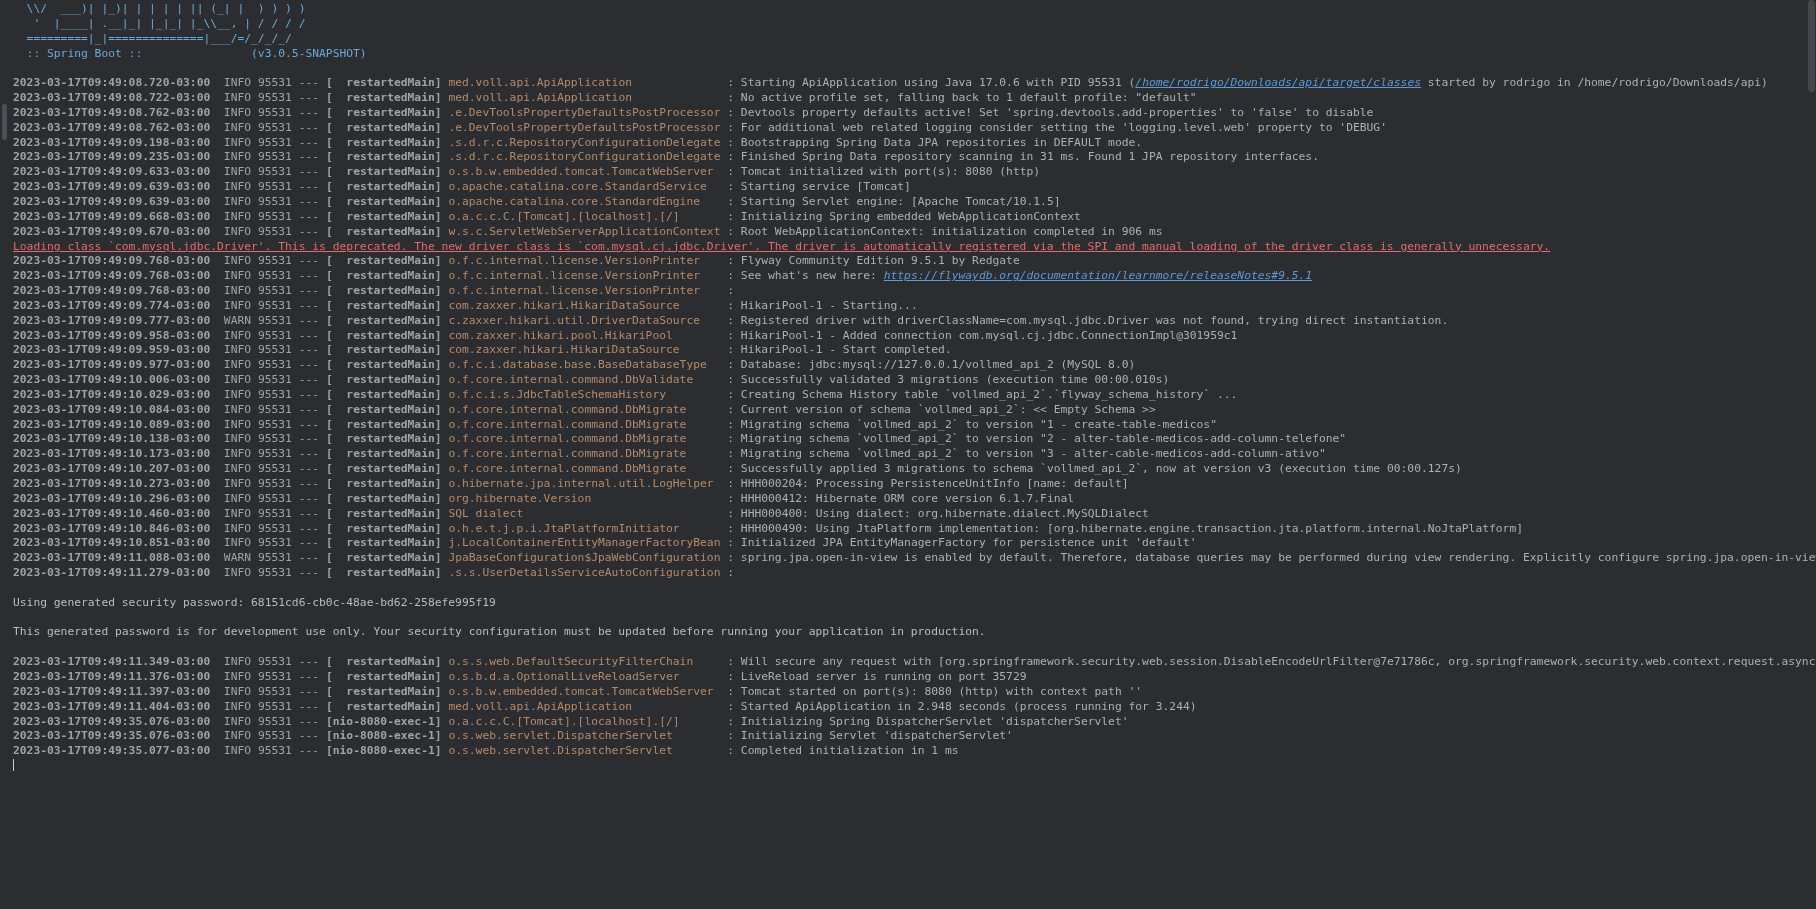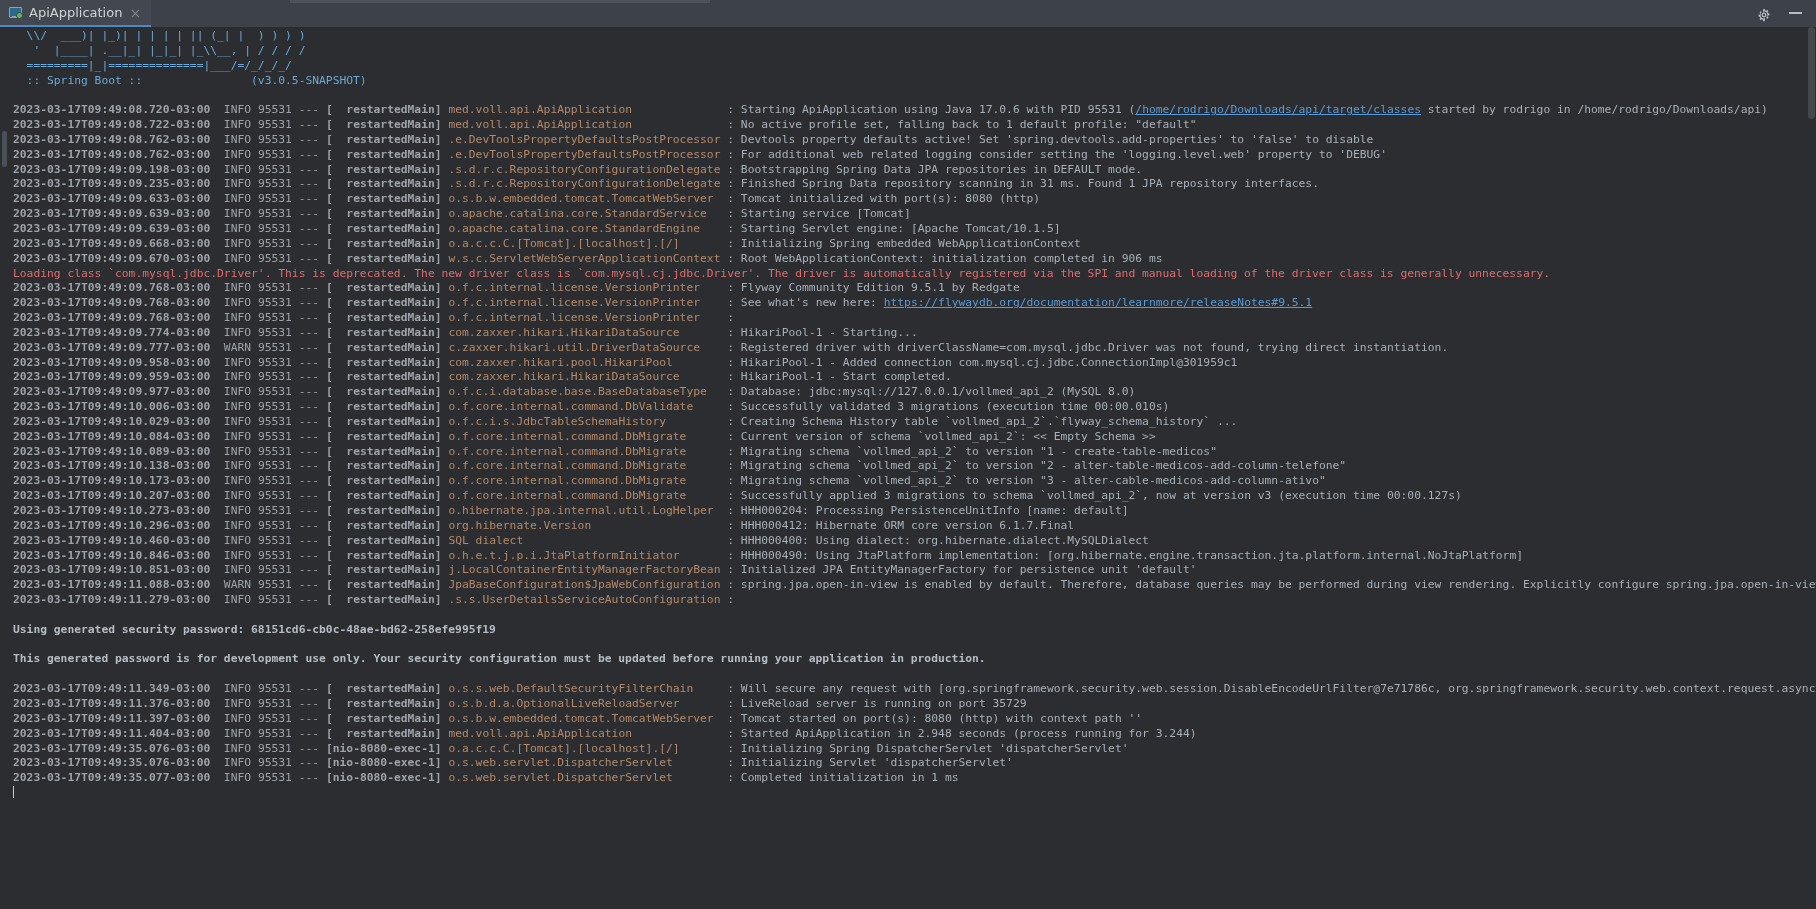--- a/index.html
+++ b/index.html
@@ -57,60 +57,38 @@
     flex:1;position:relative;overflow:hidden;padding-top:2px;
     font-size:11.3px;line-height:14.85px;white-space:pre;letter-spacing:0px;
   }
   .line{height:14.85px;white-space:pre;}
   .banner{color:#6aa9d8;}
   .c-time{color:#9ea3a9;font-weight:bold;}
   .c-info{color:#9ea3a9;}
   .c-thread{color:#9ea3a9;font-weight:bold;}
   .c-logger{color:#b58a6a;}
   .c-msg{color:#a9b0b8;}
-  .err{color:#e06c6c;}
-  .link{color:#5a9ad6;text-decoration:underline;cursor:pointer;}
-  .plain{color:#b6bcc4;font-weight:bold;}
+  .err{color:#e06c6c;text-decoration:underline;}
+  .link{color:#5a9ad6;text-decoration:underline;cursor:pointer;font-style:italic;}
+  .plain{color:#b6bcc4;}
   .caret{
     display:inline-block;width:1px;height:12px;background:#c8ccd2;vertical-align:-2px;
   }
   .scrollbar-v{
     position:absolute;right:0;top:0;width:9px;height:100%;background:transparent;
   }
   .sb-thumb{
     position:absolute;right:1px;top:0;width:7px;height:92px;background:#5a5f66;border-radius:4px;opacity:.55;
   }
 </style>
 </head>
 <body>
 
 <div class="window">
 
-  <div class="titlebar">
-    <div class="top-strip"></div>
-    <div class="tab">
-      <span class="tab-icon">
-        <span class="scr"></span>
-          <span class="stand"></span>
-          <span class="dot"></span>
-      </span>
-      <span class="tab-title">ApiApplication</span>
-      <span class="tab-close">×</span>
-    </div>
-    <div class="titlebar-spacer"></div>
-    <div class="title-actions">
-      <span class="gear">
-        <svg width="14" height="14" viewBox="0 0 16 16">
-          <path fill="#b9bdc3" d="M8 5.2A2.8 2.8 0 1 0 8 10.8 2.8 2.8 0 1 0 8 5.2zm0 1.5A1.3 1.3 0 1 1 8 9.3 1.3 1.3 0 1 1 8 6.7z"></path>
-          <path fill="#b9bdc3" d="M7.1 1h1.8l.3 1.6 1.2.5 1.4-.9 1.3 1.3-.9 1.4.5 1.2 1.6.3v1.8l-1.6.3-.5 1.2.9 1.4-1.3 1.3-1.4-.9-1.2.5L8.9 15H7.1l-.3-1.6-1.2-.5-1.4.9-1.3-1.3.9-1.4-.5-1.2L1.7 9.6V7.8l1.6-.3.5-1.2-.9-1.4 1.3-1.3 1.4.9 1.2-.5L7.1 1zm.9 3.1A3.9 3.9 0 1 0 8 11.9 3.9 3.9 0 1 0 8 4.1z"></path>
-        </svg>
-      </span>
-      <span class="minimize"></span>
-    </div>
-  </div>
 
   <div class="console-wrap">
     <div class="gutter">
       <div class="gutter-handle"></div>
     </div>
     <div class="console" id="console"><div class="line banner">  \\/  ___)| |_)| | | | | || (_| |  ) ) ) )</div><div class="line banner">   '  |____| .__|_| |_|_| |_\\__, | / / / /</div><div class="line banner">  =========|_|==============|___/=/_/_/_/</div><div class="line banner">  :: Spring Boot ::                (v3.0.5-SNAPSHOT)</div><div class="line">&nbsp;</div><div class="line"><span class="c-time">2023-03-17T09:49:08.720-03:00</span>  <span class="c-info">INFO</span> <span class="c-info">95531</span> <span class="c-info">---</span> <span class="c-thread">[  restartedMain]</span> <span class="c-logger">med.voll.api.ApiApplication             </span><span class="c-msg"> : </span><span class="c-msg">Starting ApiApplication using Java 17.0.6 with PID 95531 (</span><span class="link">/home/rodrigo/Downloads/api/target/classes</span><span class="c-msg"> started by rodrigo in /home/rodrigo/Downloads/api)</span></div><div class="line"><span class="c-time">2023-03-17T09:49:08.722-03:00</span>  <span class="c-info">INFO</span> <span class="c-info">95531</span> <span class="c-info">---</span> <span class="c-thread">[  restartedMain]</span> <span class="c-logger">med.voll.api.ApiApplication             </span><span class="c-msg"> : </span><span class="c-msg">No active profile set, falling back to 1 default profile: "default"</span></div><div class="line"><span class="c-time">2023-03-17T09:49:08.762-03:00</span>  <span class="c-info">INFO</span> <span class="c-info">95531</span> <span class="c-info">---</span> <span class="c-thread">[  restartedMain]</span> <span class="c-logger">.e.DevToolsPropertyDefaultsPostProcessor</span><span class="c-msg"> : </span><span class="c-msg">Devtools property defaults active! Set 'spring.devtools.add-properties' to 'false' to disable</span></div><div class="line"><span class="c-time">2023-03-17T09:49:08.762-03:00</span>  <span class="c-info">INFO</span> <span class="c-info">95531</span> <span class="c-info">---</span> <span class="c-thread">[  restartedMain]</span> <span class="c-logger">.e.DevToolsPropertyDefaultsPostProcessor</span><span class="c-msg"> : </span><span class="c-msg">For additional web related logging consider setting the 'logging.level.web' property to 'DEBUG'</span></div><div class="line"><span class="c-time">2023-03-17T09:49:09.198-03:00</span>  <span class="c-info">INFO</span> <span class="c-info">95531</span> <span class="c-info">---</span> <span class="c-thread">[  restartedMain]</span> <span class="c-logger">.s.d.r.c.RepositoryConfigurationDelegate</span><span class="c-msg"> : </span><span class="c-msg">Bootstrapping Spring Data JPA repositories in DEFAULT mode.</span></div><div class="line"><span class="c-time">2023-03-17T09:49:09.235-03:00</span>  <span class="c-info">INFO</span> <span class="c-info">95531</span> <span class="c-info">---</span> <span class="c-thread">[  restartedMain]</span> <span class="c-logger">.s.d.r.c.RepositoryConfigurationDelegate</span><span class="c-msg"> : </span><span class="c-msg">Finished Spring Data repository scanning in 31 ms. Found 1 JPA repository interfaces.</span></div><div class="line"><span class="c-time">2023-03-17T09:49:09.633-03:00</span>  <span class="c-info">INFO</span> <span class="c-info">95531</span> <span class="c-info">---</span> <span class="c-thread">[  restartedMain]</span> <span class="c-logger">o.s.b.w.embedded.tomcat.TomcatWebServer </span><span class="c-msg"> : </span><span class="c-msg">Tomcat initialized with port(s): 8080 (http)</span></div><div class="line"><span class="c-time">2023-03-17T09:49:09.639-03:00</span>  <span class="c-info">INFO</span> <span class="c-info">95531</span> <span class="c-info">---</span> <span class="c-thread">[  restartedMain]</span> <span class="c-logger">o.apache.catalina.core.StandardService  </span><span class="c-msg"> : </span><span class="c-msg">Starting service [Tomcat]</span></div><div class="line"><span class="c-time">2023-03-17T09:49:09.639-03:00</span>  <span class="c-info">INFO</span> <span class="c-info">95531</span> <span class="c-info">---</span> <span class="c-thread">[  restartedMain]</span> <span class="c-logger">o.apache.catalina.core.StandardEngine   </span><span class="c-msg"> : </span><span class="c-msg">Starting Servlet engine: [Apache Tomcat/10.1.5]</span></div><div class="line"><span class="c-time">2023-03-17T09:49:09.668-03:00</span>  <span class="c-info">INFO</span> <span class="c-info">95531</span> <span class="c-info">---</span> <span class="c-thread">[  restartedMain]</span> <span class="c-logger">o.a.c.c.C.[Tomcat].[localhost].[/]      </span><span class="c-msg"> : </span><span class="c-msg">Initializing Spring embedded WebApplicationContext</span></div><div class="line"><span class="c-time">2023-03-17T09:49:09.670-03:00</span>  <span class="c-info">INFO</span> <span class="c-info">95531</span> <span class="c-info">---</span> <span class="c-thread">[  restartedMain]</span> <span class="c-logger">w.s.c.ServletWebServerApplicationContext</span><span class="c-msg"> : </span><span class="c-msg">Root WebApplicationContext: initialization completed in 906 ms</span></div><div class="line err">Loading class `com.mysql.jdbc.Driver'. This is deprecated. The new driver class is `com.mysql.cj.jdbc.Driver'. The driver is automatically registered via the SPI and manual loading of the driver class is generally unnecessary.</div><div class="line"><span class="c-time">2023-03-17T09:49:09.768-03:00</span>  <span class="c-info">INFO</span> <span class="c-info">95531</span> <span class="c-info">---</span> <span class="c-thread">[  restartedMain]</span> <span class="c-logger">o.f.c.internal.license.VersionPrinter   </span><span class="c-msg"> : </span><span class="c-msg">Flyway Community Edition 9.5.1 by Redgate</span></div><div class="line"><span class="c-time">2023-03-17T09:49:09.768-03:00</span>  <span class="c-info">INFO</span> <span class="c-info">95531</span> <span class="c-info">---</span> <span class="c-thread">[  restartedMain]</span> <span class="c-logger">o.f.c.internal.license.VersionPrinter   </span><span class="c-msg"> : </span><span class="c-msg">See what's new here: </span><span class="link">https://flywaydb.org/documentation/learnmore/releaseNotes#9.5.1</span><span class="c-msg"></span></div><div class="line"><span class="c-time">2023-03-17T09:49:09.768-03:00</span>  <span class="c-info">INFO</span> <span class="c-info">95531</span> <span class="c-info">---</span> <span class="c-thread">[  restartedMain]</span> <span class="c-logger">o.f.c.internal.license.VersionPrinter   </span><span class="c-msg"> : </span><span class="c-msg"></span></div><div class="line"><span class="c-time">2023-03-17T09:49:09.774-03:00</span>  <span class="c-info">INFO</span> <span class="c-info">95531</span> <span class="c-info">---</span> <span class="c-thread">[  restartedMain]</span> <span class="c-logger">com.zaxxer.hikari.HikariDataSource      </span><span class="c-msg"> : </span><span class="c-msg">HikariPool-1 - Starting...</span></div><div class="line"><span class="c-time">2023-03-17T09:49:09.777-03:00</span>  <span class="c-info">WARN</span> <span class="c-info">95531</span> <span class="c-info">---</span> <span class="c-thread">[  restartedMain]</span> <span class="c-logger">c.zaxxer.hikari.util.DriverDataSource   </span><span class="c-msg"> : </span><span class="c-msg">Registered driver with driverClassName=com.mysql.jdbc.Driver was not found, trying direct instantiation.</span></div><div class="line"><span class="c-time">2023-03-17T09:49:09.958-03:00</span>  <span class="c-info">INFO</span> <span class="c-info">95531</span> <span class="c-info">---</span> <span class="c-thread">[  restartedMain]</span> <span class="c-logger">com.zaxxer.hikari.pool.HikariPool       </span><span class="c-msg"> : </span><span class="c-msg">HikariPool-1 - Added connection com.mysql.cj.jdbc.ConnectionImpl@301959c1</span></div><div class="line"><span class="c-time">2023-03-17T09:49:09.959-03:00</span>  <span class="c-info">INFO</span> <span class="c-info">95531</span> <span class="c-info">---</span> <span class="c-thread">[  restartedMain]</span> <span class="c-logger">com.zaxxer.hikari.HikariDataSource      </span><span class="c-msg"> : </span><span class="c-msg">HikariPool-1 - Start completed.</span></div><div class="line"><span class="c-time">2023-03-17T09:49:09.977-03:00</span>  <span class="c-info">INFO</span> <span class="c-info">95531</span> <span class="c-info">---</span> <span class="c-thread">[  restartedMain]</span> <span class="c-logger">o.f.c.i.database.base.BaseDatabaseType  </span><span class="c-msg"> : </span><span class="c-msg">Database: jdbc:mysql://127.0.0.1/vollmed_api_2 (MySQL 8.0)</span></div><div class="line"><span class="c-time">2023-03-17T09:49:10.006-03:00</span>  <span class="c-info">INFO</span> <span class="c-info">95531</span> <span class="c-info">---</span> <span class="c-thread">[  restartedMain]</span> <span class="c-logger">o.f.core.internal.command.DbValidate    </span><span class="c-msg"> : </span><span class="c-msg">Successfully validated 3 migrations (execution time 00:00.010s)</span></div><div class="line"><span class="c-time">2023-03-17T09:49:10.029-03:00</span>  <span class="c-info">INFO</span> <span class="c-info">95531</span> <span class="c-info">---</span> <span class="c-thread">[  restartedMain]</span> <span class="c-logger">o.f.c.i.s.JdbcTableSchemaHistory        </span><span class="c-msg"> : </span><span class="c-msg">Creating Schema History table `vollmed_api_2`.`flyway_schema_history` ...</span></div><div class="line"><span class="c-time">2023-03-17T09:49:10.084-03:00</span>  <span class="c-info">INFO</span> <span class="c-info">95531</span> <span class="c-info">---</span> <span class="c-thread">[  restartedMain]</span> <span class="c-logger">o.f.core.internal.command.DbMigrate     </span><span class="c-msg"> : </span><span class="c-msg">Current version of schema `vollmed_api_2`: &lt;&lt; Empty Schema &gt;&gt;</span></div><div class="line"><span class="c-time">2023-03-17T09:49:10.089-03:00</span>  <span class="c-info">INFO</span> <span class="c-info">95531</span> <span class="c-info">---</span> <span class="c-thread">[  restartedMain]</span> <span class="c-logger">o.f.core.internal.command.DbMigrate     </span><span class="c-msg"> : </span><span class="c-msg">Migrating schema `vollmed_api_2` to version "1 - create-table-medicos"</span></div><div class="line"><span class="c-time">2023-03-17T09:49:10.138-03:00</span>  <span class="c-info">INFO</span> <span class="c-info">95531</span> <span class="c-info">---</span> <span class="c-thread">[  restartedMain]</span> <span class="c-logger">o.f.core.internal.command.DbMigrate     </span><span class="c-msg"> : </span><span class="c-msg">Migrating schema `vollmed_api_2` to version "2 - alter-table-medicos-add-column-telefone"</span></div><div class="line"><span class="c-time">2023-03-17T09:49:10.173-03:00</span>  <span class="c-info">INFO</span> <span class="c-info">95531</span> <span class="c-info">---</span> <span class="c-thread">[  restartedMain]</span> <span class="c-logger">o.f.core.internal.command.DbMigrate     </span><span class="c-msg"> : </span><span class="c-msg">Migrating schema `vollmed_api_2` to version "3 - alter-cable-medicos-add-column-ativo"</span></div><div class="line"><span class="c-time">2023-03-17T09:49:10.207-03:00</span>  <span class="c-info">INFO</span> <span class="c-info">95531</span> <span class="c-info">---</span> <span class="c-thread">[  restartedMain]</span> <span class="c-logger">o.f.core.internal.command.DbMigrate     </span><span class="c-msg"> : </span><span class="c-msg">Successfully applied 3 migrations to schema `vollmed_api_2`, now at version v3 (execution time 00:00.127s)</span></div><div class="line"><span class="c-time">2023-03-17T09:49:10.273-03:00</span>  <span class="c-info">INFO</span> <span class="c-info">95531</span> <span class="c-info">---</span> <span class="c-thread">[  restartedMain]</span> <span class="c-logger">o.hibernate.jpa.internal.util.LogHelper </span><span class="c-msg"> : </span><span class="c-msg">HHH000204: Processing PersistenceUnitInfo [name: default]</span></div><div class="line"><span class="c-time">2023-03-17T09:49:10.296-03:00</span>  <span class="c-info">INFO</span> <span class="c-info">95531</span> <span class="c-info">---</span> <span class="c-thread">[  restartedMain]</span> <span class="c-logger">org.hibernate.Version                   </span><span class="c-msg"> : </span><span class="c-msg">HHH000412: Hibernate ORM core version 6.1.7.Final</span></div><div class="line"><span class="c-time">2023-03-17T09:49:10.460-03:00</span>  <span class="c-info">INFO</span> <span class="c-info">95531</span> <span class="c-info">---</span> <span class="c-thread">[  restartedMain]</span> <span class="c-logger">SQL dialect                             </span><span class="c-msg"> : </span><span class="c-msg">HHH000400: Using dialect: org.hibernate.dialect.MySQLDialect</span></div><div class="line"><span class="c-time">2023-03-17T09:49:10.846-03:00</span>  <span class="c-info">INFO</span> <span class="c-info">95531</span> <span class="c-info">---</span> <span class="c-thread">[  restartedMain]</span> <span class="c-logger">o.h.e.t.j.p.i.JtaPlatformInitiator      </span><span class="c-msg"> : </span><span class="c-msg">HHH000490: Using JtaPlatform implementation: [org.hibernate.engine.transaction.jta.platform.internal.NoJtaPlatform]</span></div><div class="line"><span class="c-time">2023-03-17T09:49:10.851-03:00</span>  <span class="c-info">INFO</span> <span class="c-info">95531</span> <span class="c-info">---</span> <span class="c-thread">[  restartedMain]</span> <span class="c-logger">j.LocalContainerEntityManagerFactoryBean</span><span class="c-msg"> : </span><span class="c-msg">Initialized JPA EntityManagerFactory for persistence unit 'default'</span></div><div class="line"><span class="c-time">2023-03-17T09:49:11.088-03:00</span>  <span class="c-info">WARN</span> <span class="c-info">95531</span> <span class="c-info">---</span> <span class="c-thread">[  restartedMain]</span> <span class="c-logger">JpaBaseConfiguration$JpaWebConfiguration</span><span class="c-msg"> : </span><span class="c-msg">spring.jpa.open-in-view is enabled by default. Therefore, database queries may be performed during view rendering. Explicitly configure spring.jpa.open-in-view to disable this warning</span></div><div class="line"><span class="c-time">2023-03-17T09:49:11.279-03:00</span>  <span class="c-info">INFO</span> <span class="c-info">95531</span> <span class="c-info">---</span> <span class="c-thread">[  restartedMain]</span> <span class="c-logger">.s.s.UserDetailsServiceAutoConfiguration</span><span class="c-msg"> : </span><span class="c-msg"></span></div><div class="line">&nbsp;</div><div class="line plain">Using generated security password: 68151cd6-cb0c-48ae-bd62-258efe995f19</div><div class="line">&nbsp;</div><div class="line plain">This generated password is for development use only. Your security configuration must be updated before running your application in production.</div><div class="line">&nbsp;</div><div class="line"><span class="c-time">2023-03-17T09:49:11.349-03:00</span>  <span class="c-info">INFO</span> <span class="c-info">95531</span> <span class="c-info">---</span> <span class="c-thread">[  restartedMain]</span> <span class="c-logger">o.s.s.web.DefaultSecurityFilterChain    </span><span class="c-msg"> : </span><span class="c-msg">Will secure any request with [org.springframework.security.web.session.DisableEncodeUrlFilter@7e71786c, org.springframework.security.web.context.request.async.WebAsyncManagerIntegrationFilter@3</span></div><div class="line"><span class="c-time">2023-03-17T09:49:11.376-03:00</span>  <span class="c-info">INFO</span> <span class="c-info">95531</span> <span class="c-info">---</span> <span class="c-thread">[  restartedMain]</span> <span class="c-logger">o.s.b.d.a.OptionalLiveReloadServer      </span><span class="c-msg"> : </span><span class="c-msg">LiveReload server is running on port 35729</span></div><div class="line"><span class="c-time">2023-03-17T09:49:11.397-03:00</span>  <span class="c-info">INFO</span> <span class="c-info">95531</span> <span class="c-info">---</span> <span class="c-thread">[  restartedMain]</span> <span class="c-logger">o.s.b.w.embedded.tomcat.TomcatWebServer </span><span class="c-msg"> : </span><span class="c-msg">Tomcat started on port(s): 8080 (http) with context path ''</span></div><div class="line"><span class="c-time">2023-03-17T09:49:11.404-03:00</span>  <span class="c-info">INFO</span> <span class="c-info">95531</span> <span class="c-info">---</span> <span class="c-thread">[  restartedMain]</span> <span class="c-logger">med.voll.api.ApiApplication             </span><span class="c-msg"> : </span><span class="c-msg">Started ApiApplication in 2.948 seconds (process running for 3.244)</span></div><div class="line"><span class="c-time">2023-03-17T09:49:35.076-03:00</span>  <span class="c-info">INFO</span> <span class="c-info">95531</span> <span class="c-info">---</span> <span class="c-thread">[nio-8080-exec-1]</span> <span class="c-logger">o.a.c.c.C.[Tomcat].[localhost].[/]      </span><span class="c-msg"> : </span><span class="c-msg">Initializing Spring DispatcherServlet 'dispatcherServlet'</span></div><div class="line"><span class="c-time">2023-03-17T09:49:35.076-03:00</span>  <span class="c-info">INFO</span> <span class="c-info">95531</span> <span class="c-info">---</span> <span class="c-thread">[nio-8080-exec-1]</span> <span class="c-logger">o.s.web.servlet.DispatcherServlet       </span><span class="c-msg"> : </span><span class="c-msg">Initializing Servlet 'dispatcherServlet'</span></div><div class="line"><span class="c-time">2023-03-17T09:49:35.077-03:00</span>  <span class="c-info">INFO</span> <span class="c-info">95531</span> <span class="c-info">---</span> <span class="c-thread">[nio-8080-exec-1]</span> <span class="c-logger">o.s.web.servlet.DispatcherServlet       </span><span class="c-msg"> : </span><span class="c-msg">Completed initialization in 1 ms</span></div><div class="line"><span class="caret"></span></div></div>
     <div class="scrollbar-v">
       <div class="sb-thumb"></div>
     </div>
   </div>

